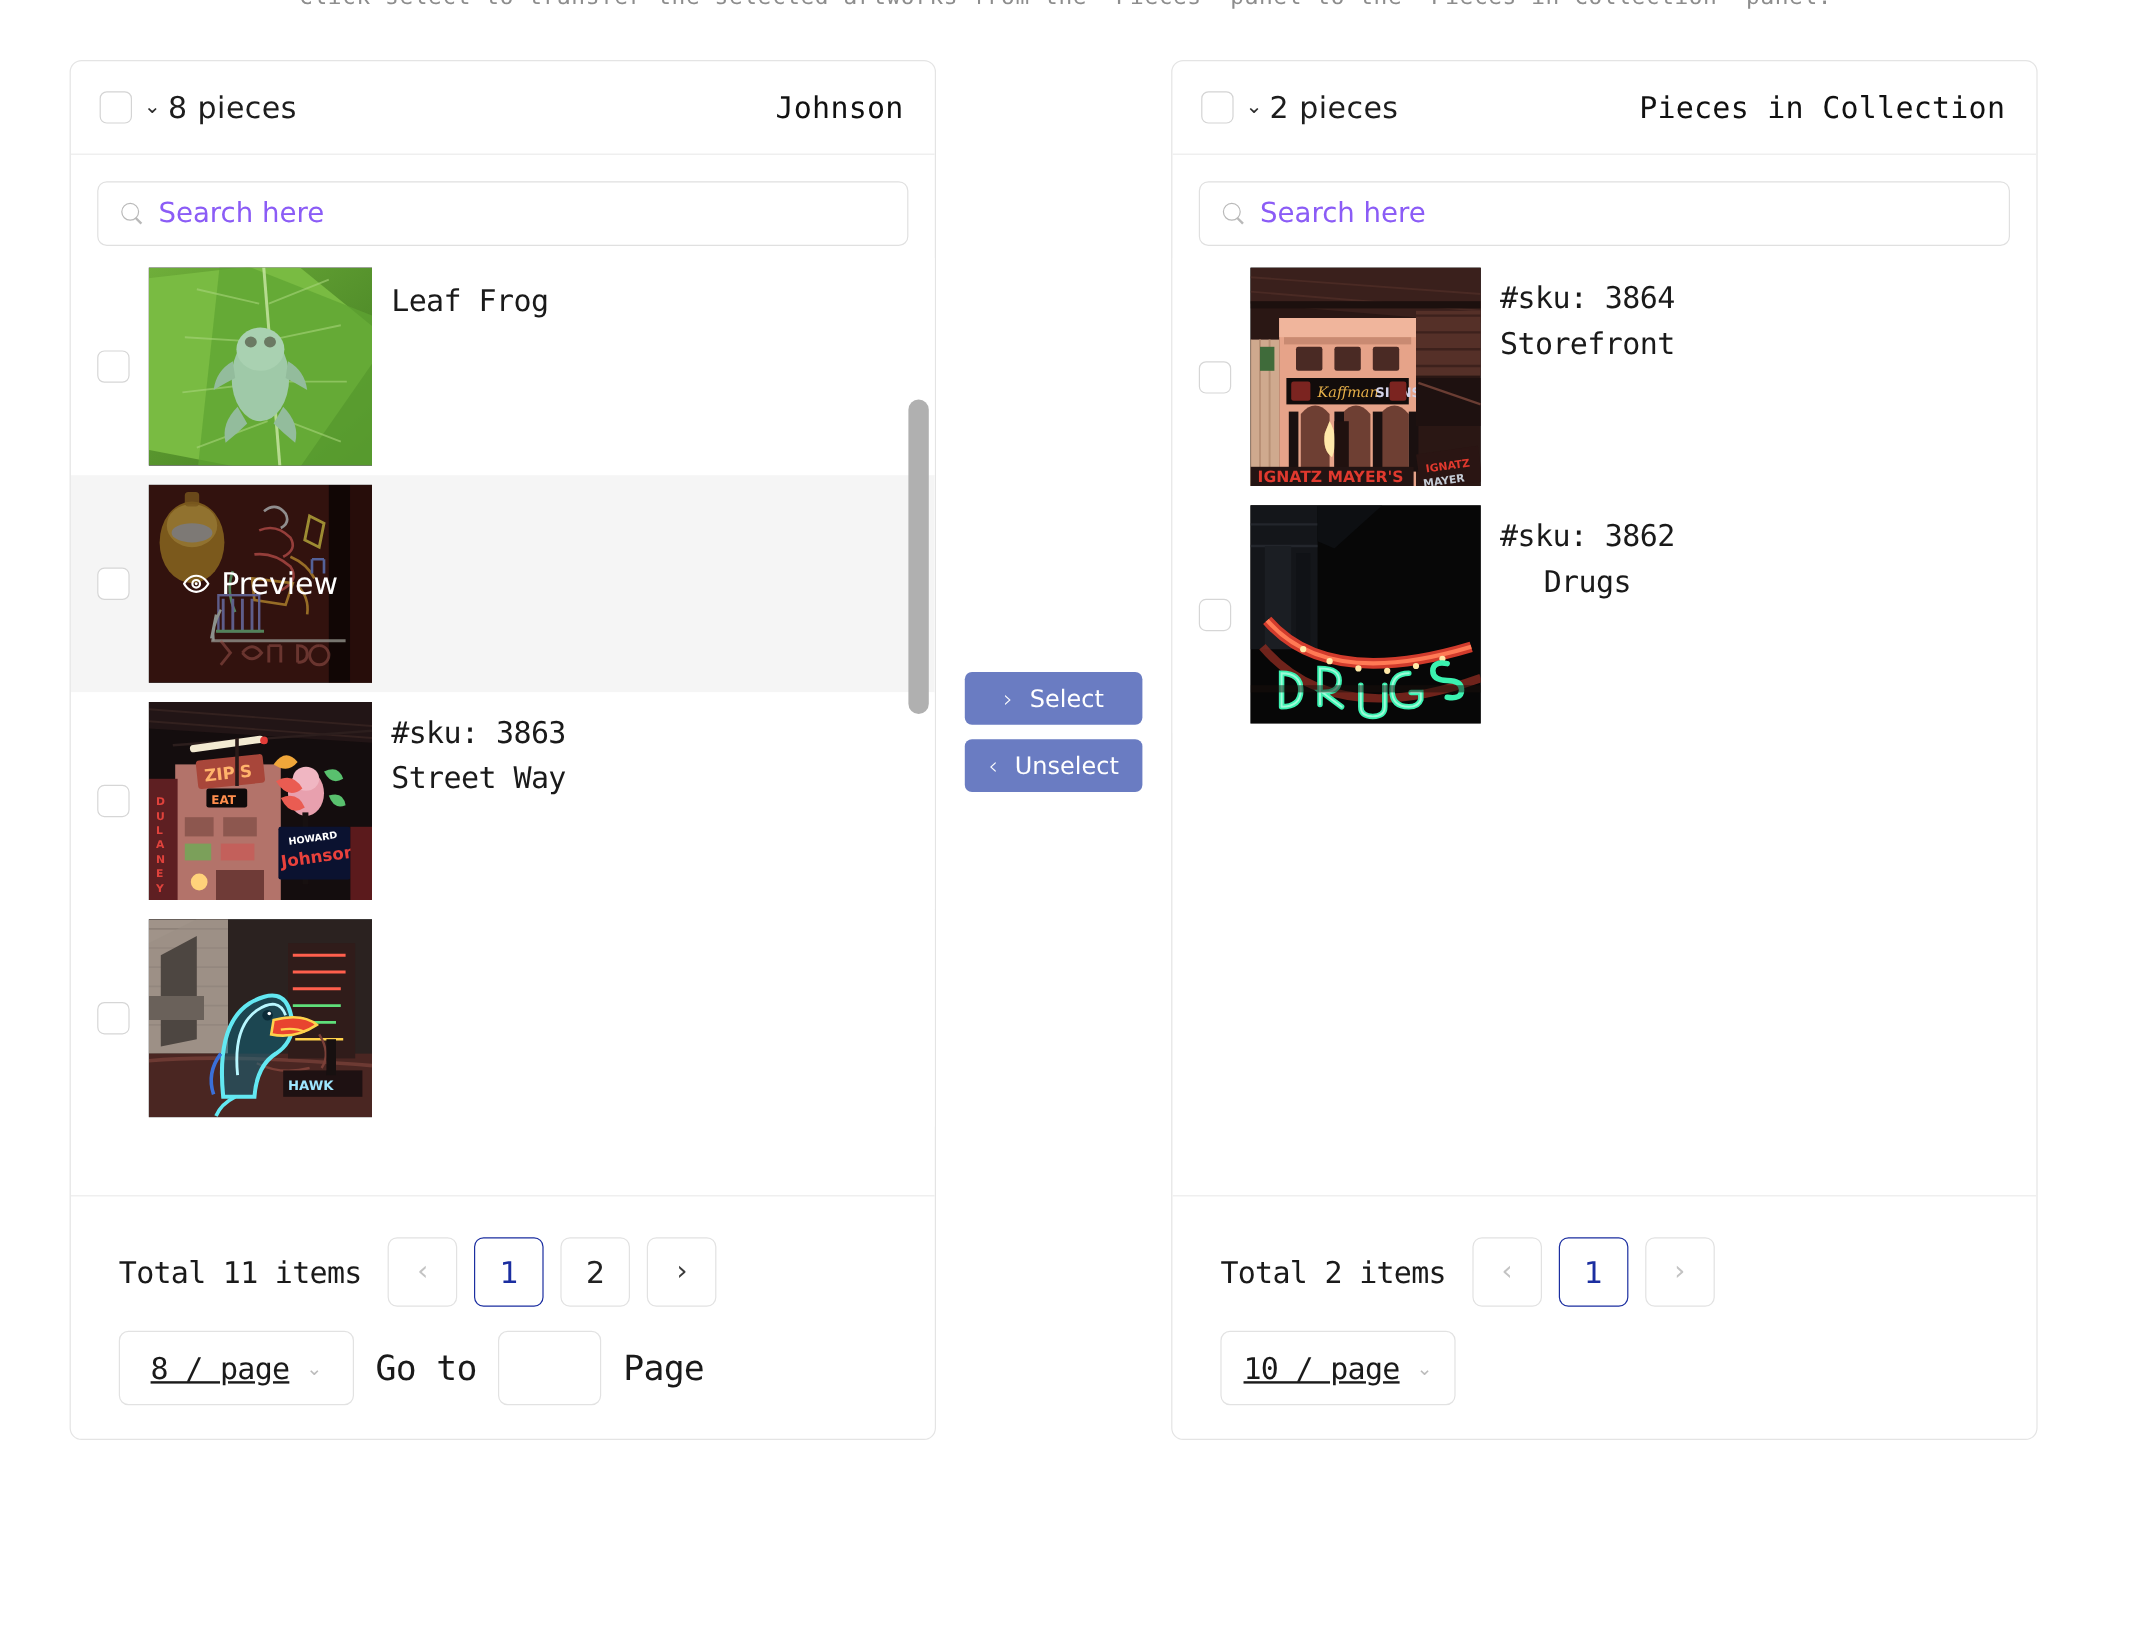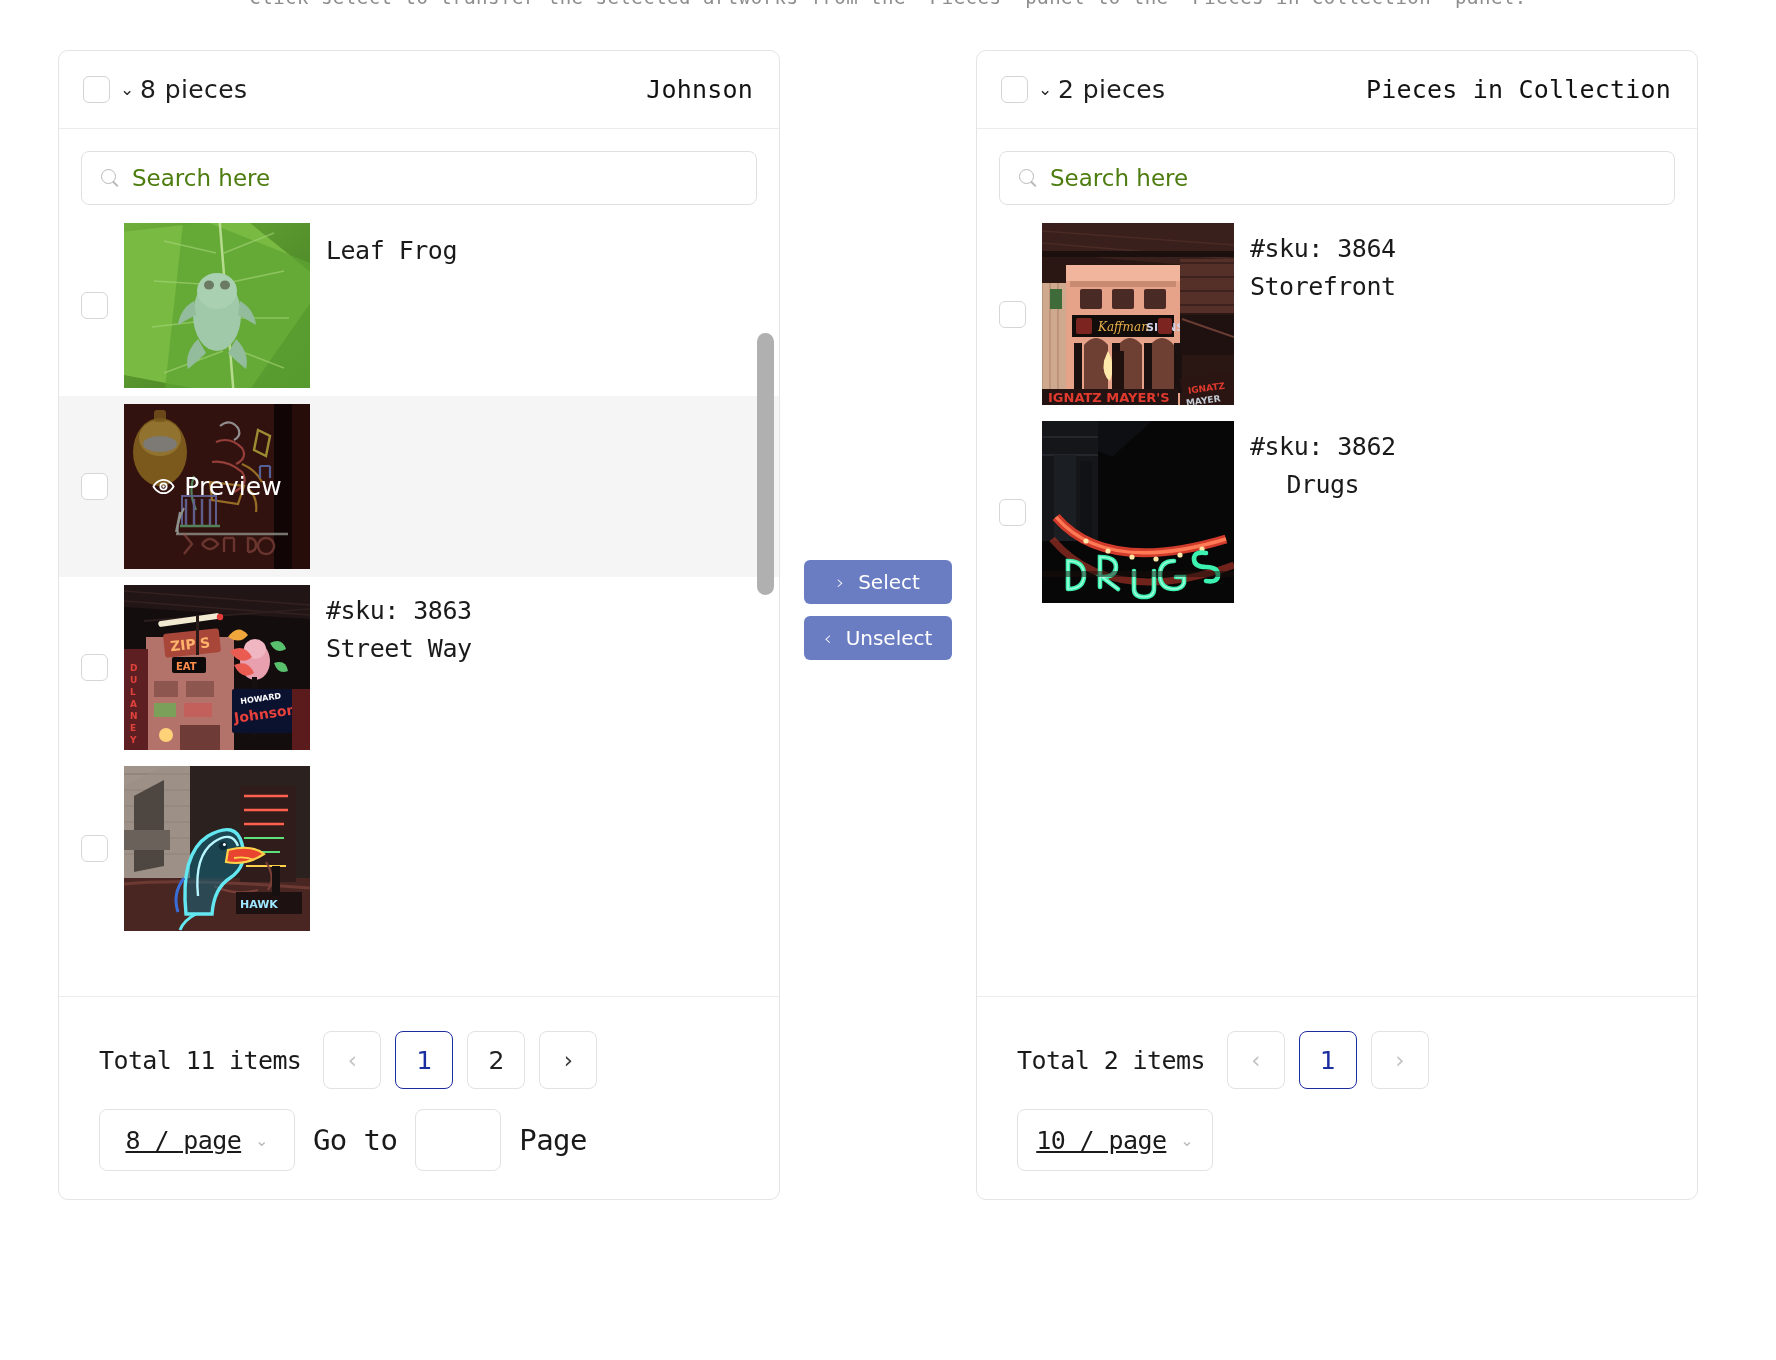--- a/index.html
+++ b/index.html
@@ -131,21 +131,21 @@
     content: "";
     position: absolute;
     width: 7px; height: 1.6px;
     background: #b9b9b9;
     transform: rotate(45deg);
     left: 12px; top: 15px;
   }
   .search-placeholder {
     font-family: "DejaVu Sans", sans-serif;
     font-size: 23px;
-    color: #4d7c0f;
+    color: #8b5cf6;
   }
 
   
   .list {
     flex: 1 1 auto;
     position: relative;
     overflow: hidden;
   }
   .list-inner {
     position: absolute;

